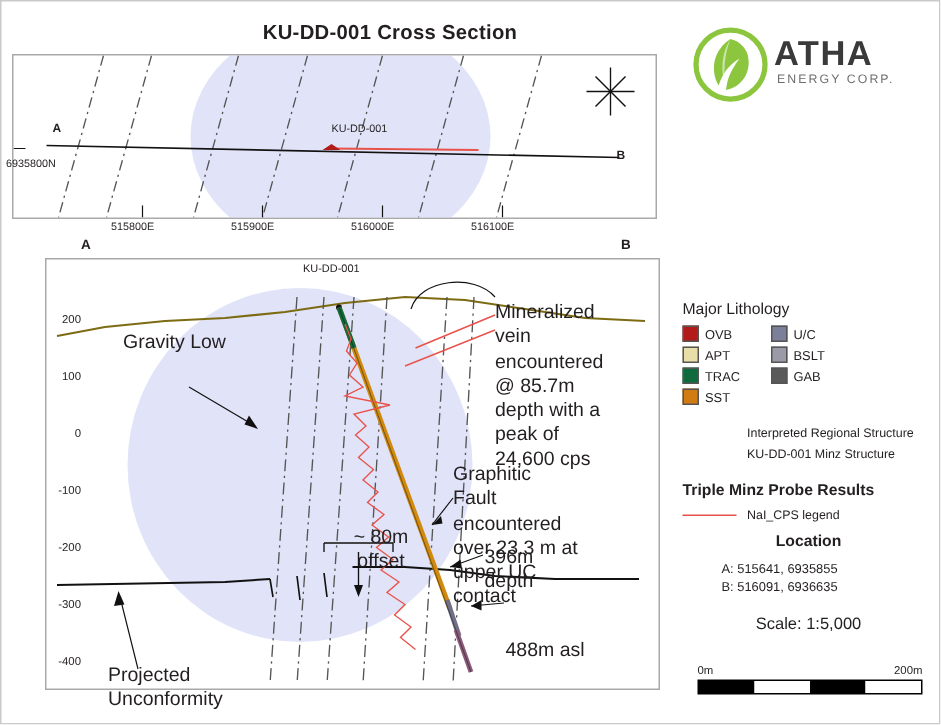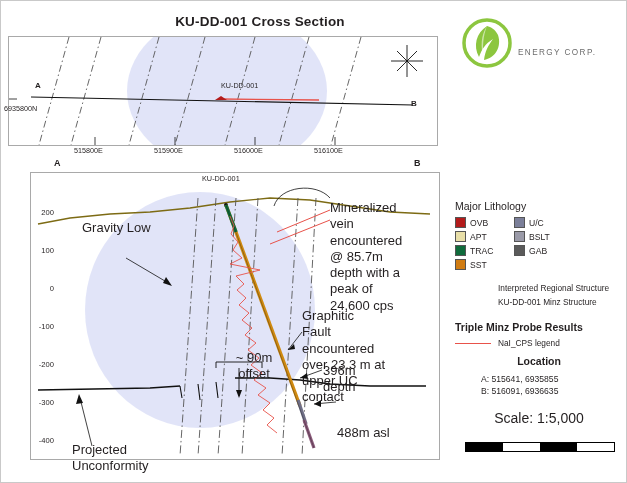--- a/index.html
+++ b/index.html
@@ -76,41 +76,42 @@
   .struct{margin-top:13px;font-size:8.3px;}
   .struct-row{display:flex;align-items:center;margin-bottom:4px;}
   .struct-line{width:36px;height:0;margin-right:7px;}
   .tg-title{margin-top:14px;font-size:10.5px;font-weight:bold;}
   .tg-row{display:flex;align-items:center;margin-top:5px;font-size:8.3px;}
   .tg-line{width:36px;height:0;border-top:1.2px solid #e8524a;margin-right:7px;}
   
   .location{position:absolute;left:455px;top:355px;width:168px;text-align:center;}
   .location h4{margin:0 0 6px 0;font-size:10.5px;font-weight:bold;}
   .loc-line{font-size:8.6px;text-align:left;padding-left:26px;line-height:1.45;}
-  .scale-label{margin-top:12px;font-size:14px;}
+  .scale-label{margin-top:12px;font-size:11px;}
   .scalebar{position:absolute;left:465px;top:442px;width:150px;}
   .sb-nums{display:flex;justify-content:space-between;font-size:7.6px;margin-bottom:2px;}
   .sb-bar{display:flex;height:8px;border:1px solid #000;}
   .sb-seg{flex:1;}
   .sb-seg.dark{background:#000;}
   .sb-seg.light{background:#fff;}
 </style>
 </head>
 <body>
 
 <div class="frame"></div>
 
 <div class="title">KU-DD-001 Cross Section</div>
 
 <div class="logo">
   <svg class="logo-mark" viewBox="0 0 100 100">
     <circle cx="50" cy="50" r="46" fill="none" stroke="#8cc63f" stroke-width="7"></circle>
     <path d="M50 16 C28 30 22 56 34 78 C40 62 46 52 62 42 C52 56 46 66 44 84 C66 80 80 58 72 34 C66 22 58 18 50 16 Z" fill="#8cc63f"></path>
     <path d="M50 16 C38 34 36 58 44 84 C40 58 42 36 50 16 Z" fill="#ffffff" opacity="0.55"></path>
   </svg>
+  <div class="logo-text">ATHA</div>
   <div class="logo-sub">ENERGY CORP.</div>
 </div>
 
 <div class="plan">
   <svg width="428" height="108" viewBox="0 0 428 108">
     <defs>
       <clipPath id="planclip">
           <rect x="0" y="0" width="428" height="108"></rect>
         </clipPath>
     </defs>
@@ -234,21 +235,21 @@
     <path d="M96 86 L140 112" fill="none" stroke="#111" stroke-width="0.8"></path>
     <polygon points="142,114 133,111 136,105" fill="#111"></polygon>
 
     <path d="M62 274 L50 226" fill="none" stroke="#111" stroke-width="0.8"></path>
     <polygon points="49,222 46,232 53,231" fill="#111"></polygon>
   </svg>
 
   <div class="anno" style="left:52px;top:60px;width:80px;">Gravity Low</div>
   <div class="anno" style="left:300px;top:40px;width:80px;">Mineralized vein encountered @ 85.7m depth with a peak of 24,600 cps</div>
   <div class="anno" style="left:272px;top:148px;width:84px;">Graphitic Fault encountered  over 23.3 m at upper UC contact</div>
-  <div class="anno" style="left:200px;top:190px;width:48px;text-align:center;">~ 90m offset</div>
+  <div class="anno" style="left:200px;top:190px;width:48px;text-align:center;">~ 80m offset</div>
   <div class="anno" style="left:293px;top:203px;width:60px;">396m depth</div>
   <div class="anno" style="left:307px;top:235px;width:60px;margin-top:30px;">488m asl</div>
   <div class="anno" style="left:42px;top:282px;width:100px;">Projected Unconformity</div>
   <div class="anno" style="left:172px;top:14px;font-size:7.3px;">KU-DD-001</div>
 </div>
 
 <div class="legend">
   <h4>Major Lithology</h4>
   <div class="lith-grid">
     <span class="sw" style="background:#b31b1b"></span>
@@ -295,19 +296,23 @@
 </div>
 
 <div class="location">
   <h4>Location</h4>
   <div class="loc-line">A:   515641, 6935855</div>
   <div class="loc-line">B:   516091, 6936635</div>
   <div class="scale-label">Scale: 1:5,000</div>
 </div>
 
 <div class="scalebar">
+  <div class="sb-nums">
+    <span>0m</span>
+    <span>200m</span>
+  </div>
   <div class="sb-bar">
     <div class="sb-seg dark"></div>
     <div class="sb-seg light"></div>
     <div class="sb-seg dark"></div>
     <div class="sb-seg light"></div>
   </div>
 </div>
 
 </body></html>

